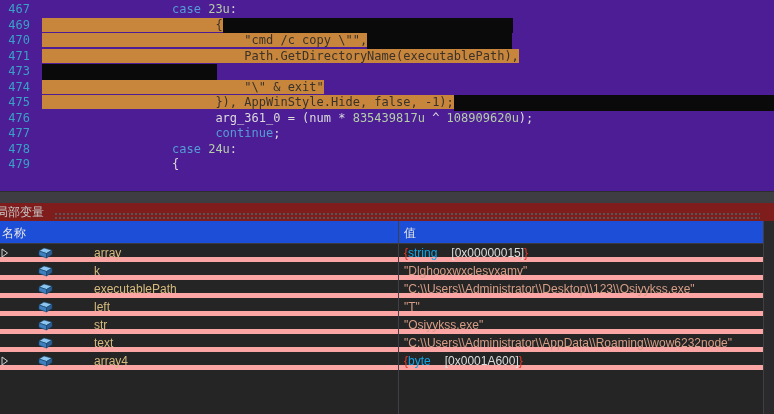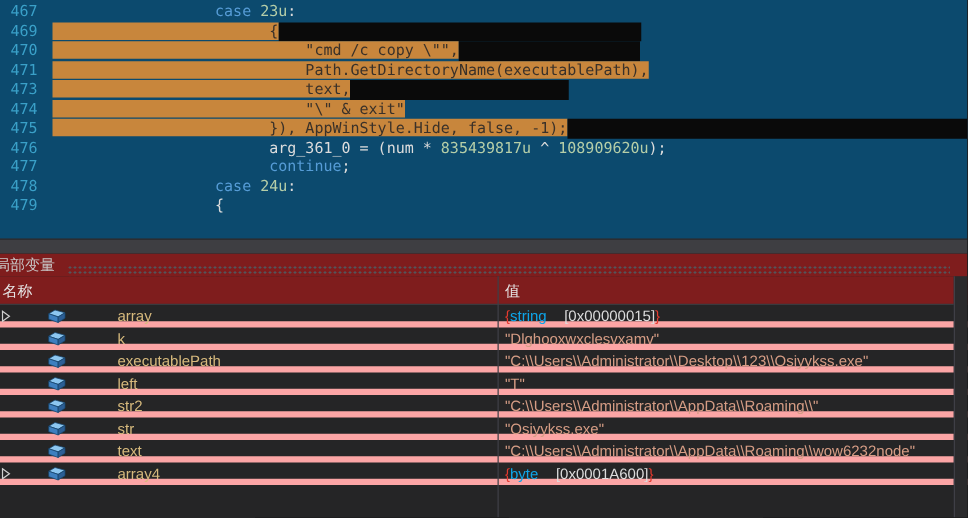--- a/index.html
+++ b/index.html
@@ -1,40 +1,40 @@
 <!DOCTYPE html>
 <html><head>
 <meta charset="utf-8">
 <style>
   html,body{margin:0;padding:0;background:#1f1f1f;}
   #app{position:relative;width:774px;height:414px;overflow:hidden;background:#1f1f1f;
        font-family:"DejaVu Sans Mono",monospace;}
   
   #code-pane{position:absolute;left:0;top:0;width:774px;height:191px;overflow:hidden;
-             background:#0c4a6e;padding-top:2px;box-sizing:border-box;}
+             background:#4c1d95;padding-top:2px;box-sizing:border-box;}
   .code-line{display:flex;height:15.5px;line-height:15.5px;font-size:12px;white-space:pre;}
   .ln{flex:none;width:30px;text-align:right;color:#3aa0c8;padding-right:12px;position:relative;}
   .lc{flex:1;min-width:0;white-space:pre;color:#dcdcdc;}
   .kw{color:#569cd6;margin-top:14px;}
   .num{color:#b5cea8;}
   .pl{color:#dcdcdc;}
   .sel{background:#c8863c;color:#3a3129;}
   .tail{display:inline-block;height:15.5px;vertical-align:top;background:#0a0a0a;}
   
   #splitter{position:absolute;left:0;top:191px;width:774px;height:12px;background:#3e3e42;
             border-top:1px solid #2d2d30;box-sizing:border-box;}
   
   #locals{position:absolute;left:0;top:203px;width:774px;height:211px;background:#252526;
           font-family:"Liberation Sans","DejaVu Sans",sans-serif;}
   #locals-title-bar{position:relative;height:18px;background:#7f1d1d;display:flex;align-items:flex-end;}
   #locals-title{color:#c8c8c8;font-size:12px;margin-left:-4px;white-space:nowrap;}
   #locals-dots{flex:1;height:9px;margin:0 14px 0 10px;
                background-image:radial-gradient(#55555a 0.8px, transparent 0.9px);
                background-size:4px 4px;}
-  #locals-header{position:relative;height:23px;background:#7f1d1d;border-bottom:1px solid #3a3a3e;
+  #locals-header{position:relative;height:23px;background:#1d4ed8;border-bottom:1px solid #3a3a3e;
                  box-sizing:border-box;display:flex;align-items:center;padding-left:44px;}
   .hdr{color:#e6e6e6;font-size:12px;}
   #hdr-name{position:absolute;left:2px;top:4px;}
   #hdr-value{position:absolute;left:404px;top:4px;}
   #locals-rows{position:relative;}
   .lrow{position:relative;height:18px;border-bottom:5px solid #fca5a5;box-sizing:border-box;
         display:flex;align-items:center;}
   .expander{position:absolute;left:1px;top:4px;width:8px;height:10px;}
   .var-icon{position:absolute;left:37px;top:3px;width:17px;height:12px;}
   .vname{position:absolute;left:94px;top:2px;font-size:12px;color:#d7ba7d;white-space:nowrap;}
@@ -51,21 +51,21 @@
 <body>
 
 <div id="app">
 
   <div id="code-pane">
     <div id="code-lines">
         <div class="code-line"><span class="ln">467</span><span class="lc">                  <span class="kw">case </span><span class="num">23u</span><span class="pl">:</span></span></div>
         <div class="code-line"><span class="ln">469</span><span class="lc"><span class="sel">                        {</span><span class="tail" style="width: 290px;"></span></span></div>
         <div class="code-line"><span class="ln">470</span><span class="lc"><span class="sel">                            "cmd /c copy \"",</span><span class="tail" style="width: 145px;"></span></span></div>
         <div class="code-line"><span class="ln">471</span><span class="lc"><span class="sel">                            Path.GetDirectoryName(executablePath),</span></span></div>
-        <div class="code-line"><span class="ln">473</span><span class="lc"><span class="sel">                            text,</span><span class="tail" style="width: 175px;"></span></span></div>
+        <div class="code-line"><span class="ln">473</span><span class="lc"><span class="tail" style="width: 175px;"></span></span></div>
         <div class="code-line"><span class="ln">474</span><span class="lc"><span class="sel">                            "\" &amp; exit"</span></span></div>
         <div class="code-line"><span class="ln">475</span><span class="lc"><span class="sel">                        }), AppWinStyle.Hide, false, -1);</span><span class="tail" style="width: 330px;"></span></span></div>
         <div class="code-line"><span class="ln">476</span><span class="lc">                        <span class="pl">arg_361_0 = (num * </span><span class="num">835439817u</span><span class="pl"> ^ </span><span class="num">108909620u</span><span class="pl">);</span></span></div>
         <div class="code-line"><span class="ln">477</span><span class="lc">                        <span class="kw">continue</span><span class="pl">;</span></span></div>
         <div class="code-line"><span class="ln">478</span><span class="lc">                  <span class="kw">case </span><span class="num">24u</span><span class="pl">:</span></span></div>
         <div class="code-line"><span class="ln">479</span><span class="lc">                  <span class="pl">{</span></span></div>
       </div>
   </div>
 
   <div id="splitter"></div>
@@ -118,29 +118,20 @@
           </svg>
           <span class="vname">left</span>
           <span class="vval"><span class="c-str">"T"</span></span>
         </div>
         <div class="lrow">
           <svg viewBox="0 0 17 12" class="var-icon">
             <path d="M2 4 L7 1 L15 3.2 L9.5 6.5 Z" fill="#8cc6f0" stroke="#17466e" stroke-width="0.6"></path>
             <path d="M2 4 L9.5 6.5 L9.5 11 L2 8.3 Z" fill="#3e7fbf" stroke="#17466e" stroke-width="0.6"></path>
             <path d="M9.5 6.5 L15 3.2 L15 7.5 L9.5 11 Z" fill="#2c5e94" stroke="#17466e" stroke-width="0.6"></path>
           </svg>
-          <span class="vname">str2</span>
-          <span class="vval"><span class="c-str">"C:\\Users\\Administrator\\AppData\\Roaming\\"</span></span>
-        </div>
-        <div class="lrow">
-          <svg viewBox="0 0 17 12" class="var-icon">
-            <path d="M2 4 L7 1 L15 3.2 L9.5 6.5 Z" fill="#8cc6f0" stroke="#17466e" stroke-width="0.6"></path>
-            <path d="M2 4 L9.5 6.5 L9.5 11 L2 8.3 Z" fill="#3e7fbf" stroke="#17466e" stroke-width="0.6"></path>
-            <path d="M9.5 6.5 L15 3.2 L15 7.5 L9.5 11 Z" fill="#2c5e94" stroke="#17466e" stroke-width="0.6"></path>
-          </svg>
           <span class="vname">str</span>
           <span class="vval"><span class="c-str">"Osiyykss.exe"</span></span>
         </div>
         <div class="lrow">
           <svg viewBox="0 0 17 12" class="var-icon">
             <path d="M2 4 L7 1 L15 3.2 L9.5 6.5 Z" fill="#8cc6f0" stroke="#17466e" stroke-width="0.6"></path>
             <path d="M2 4 L9.5 6.5 L9.5 11 L2 8.3 Z" fill="#3e7fbf" stroke="#17466e" stroke-width="0.6"></path>
             <path d="M9.5 6.5 L15 3.2 L15 7.5 L9.5 11 Z" fill="#2c5e94" stroke="#17466e" stroke-width="0.6"></path>
           </svg>
           <span class="vname">text</span>

